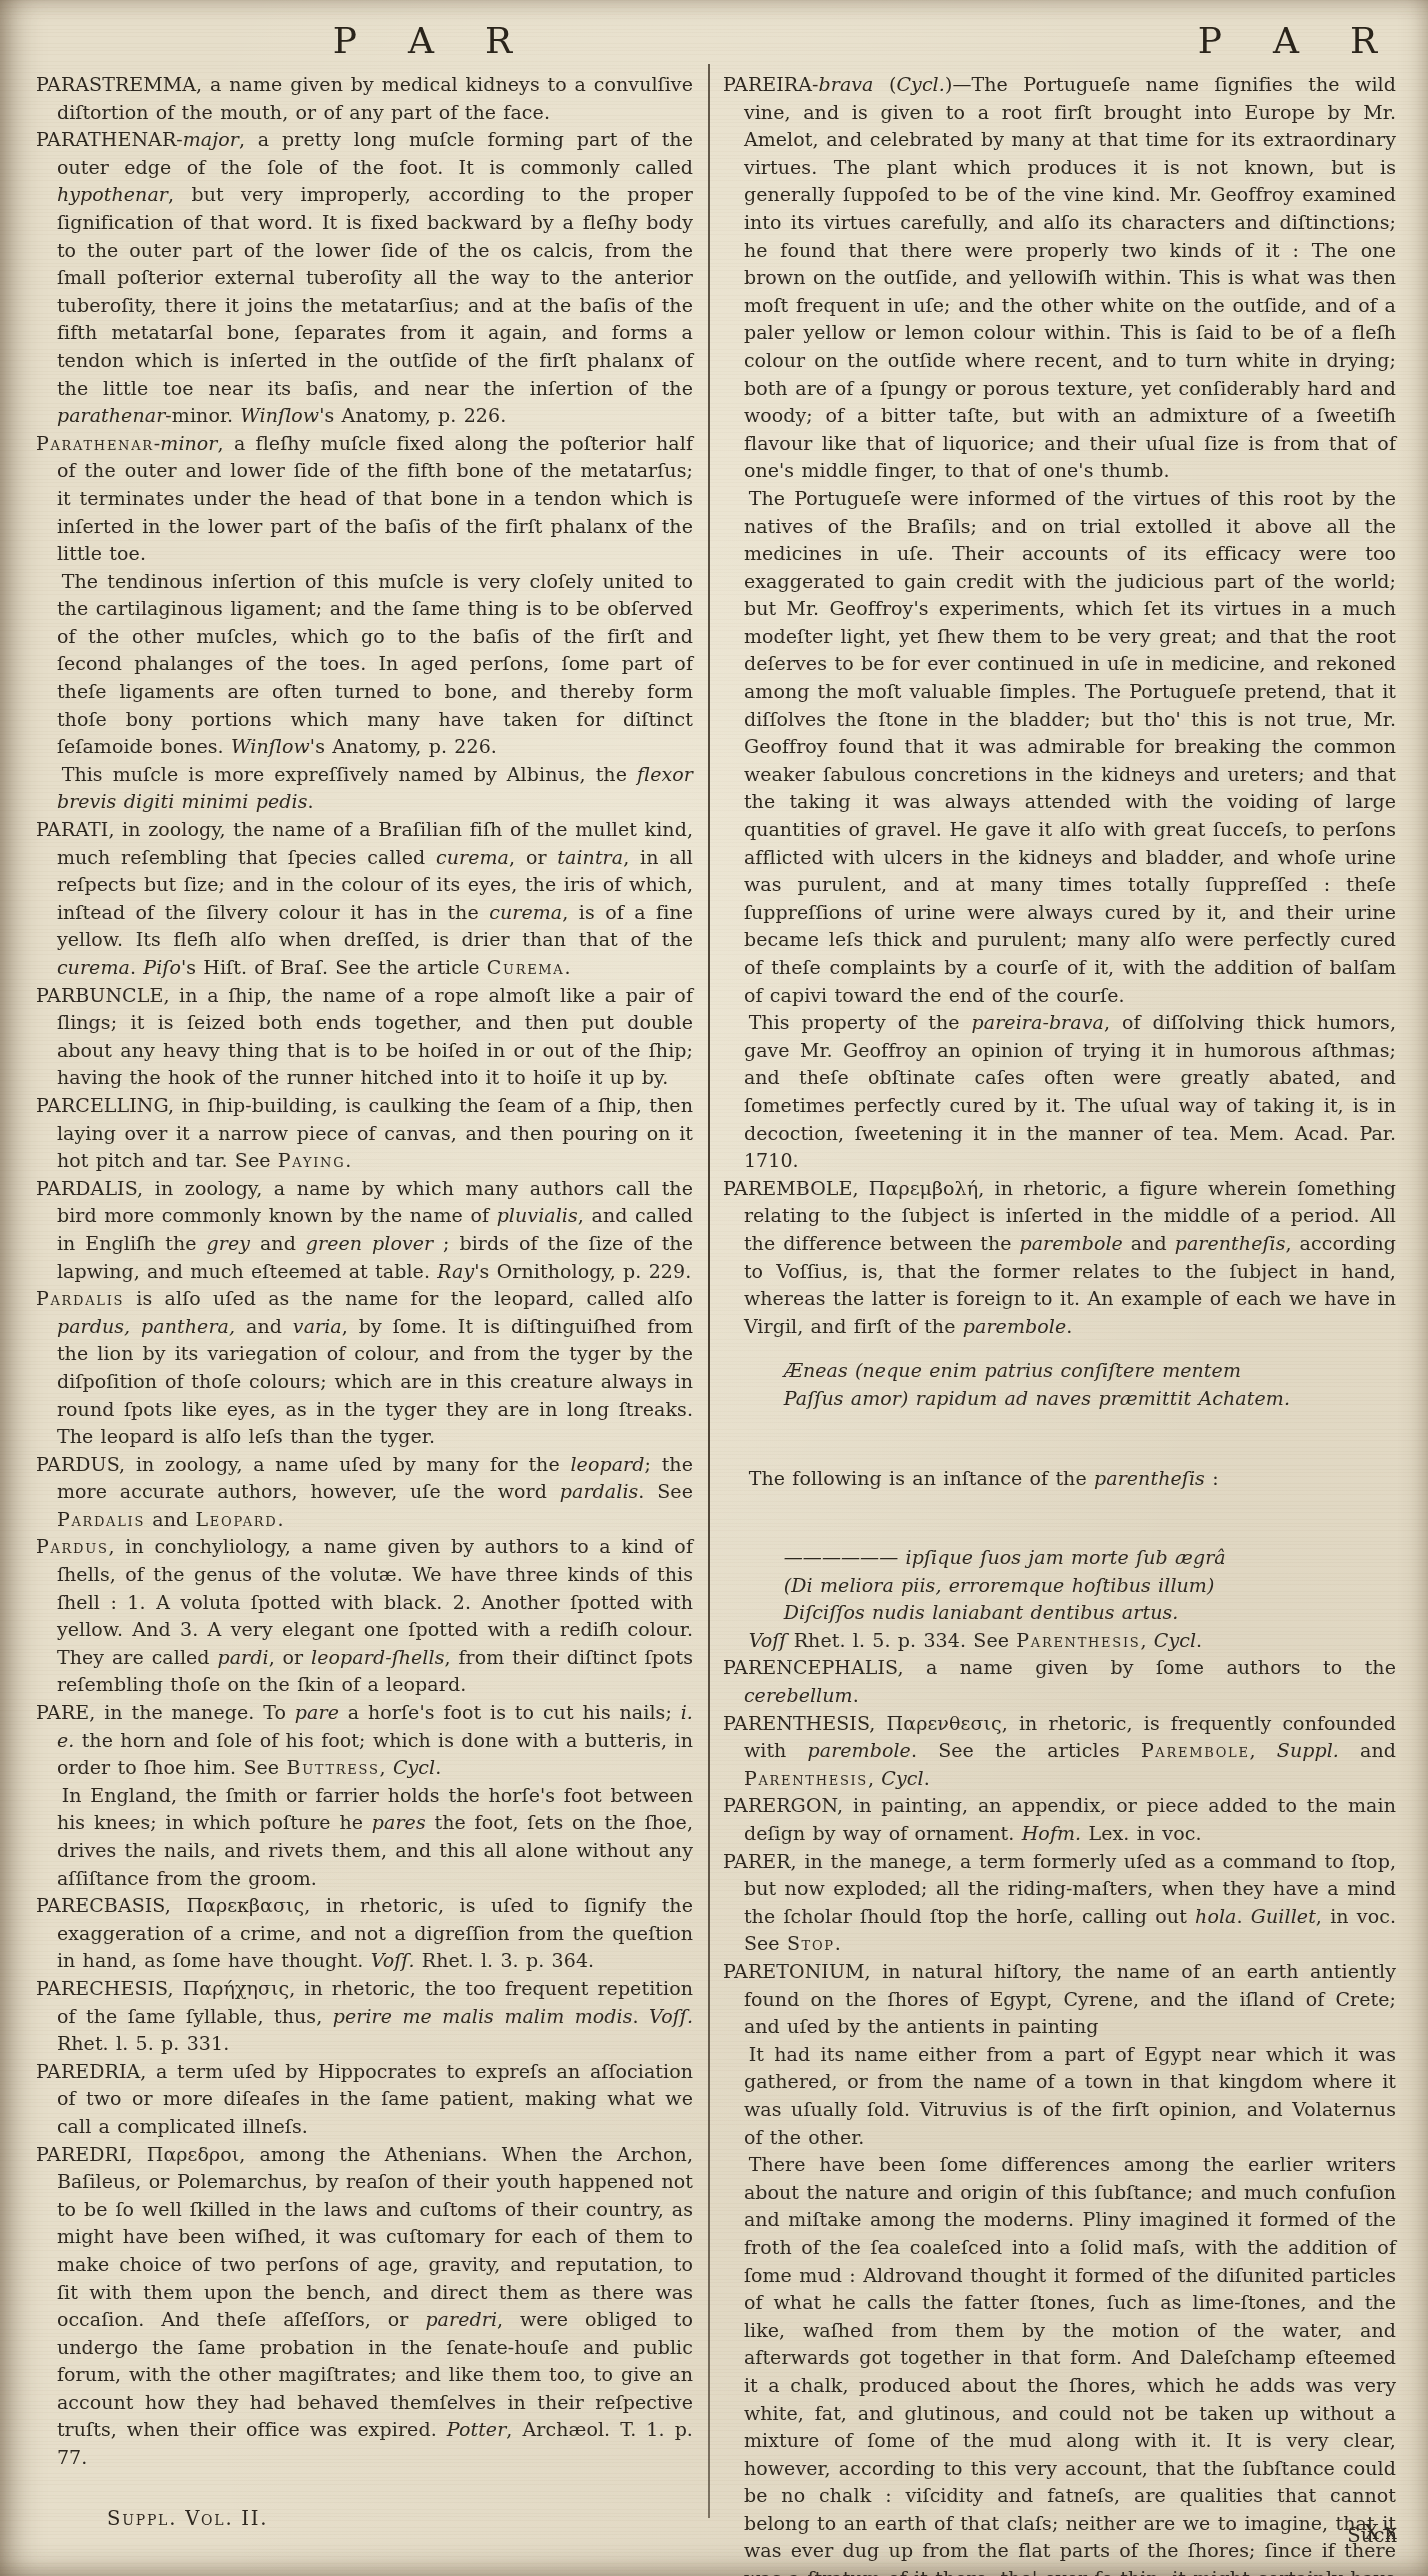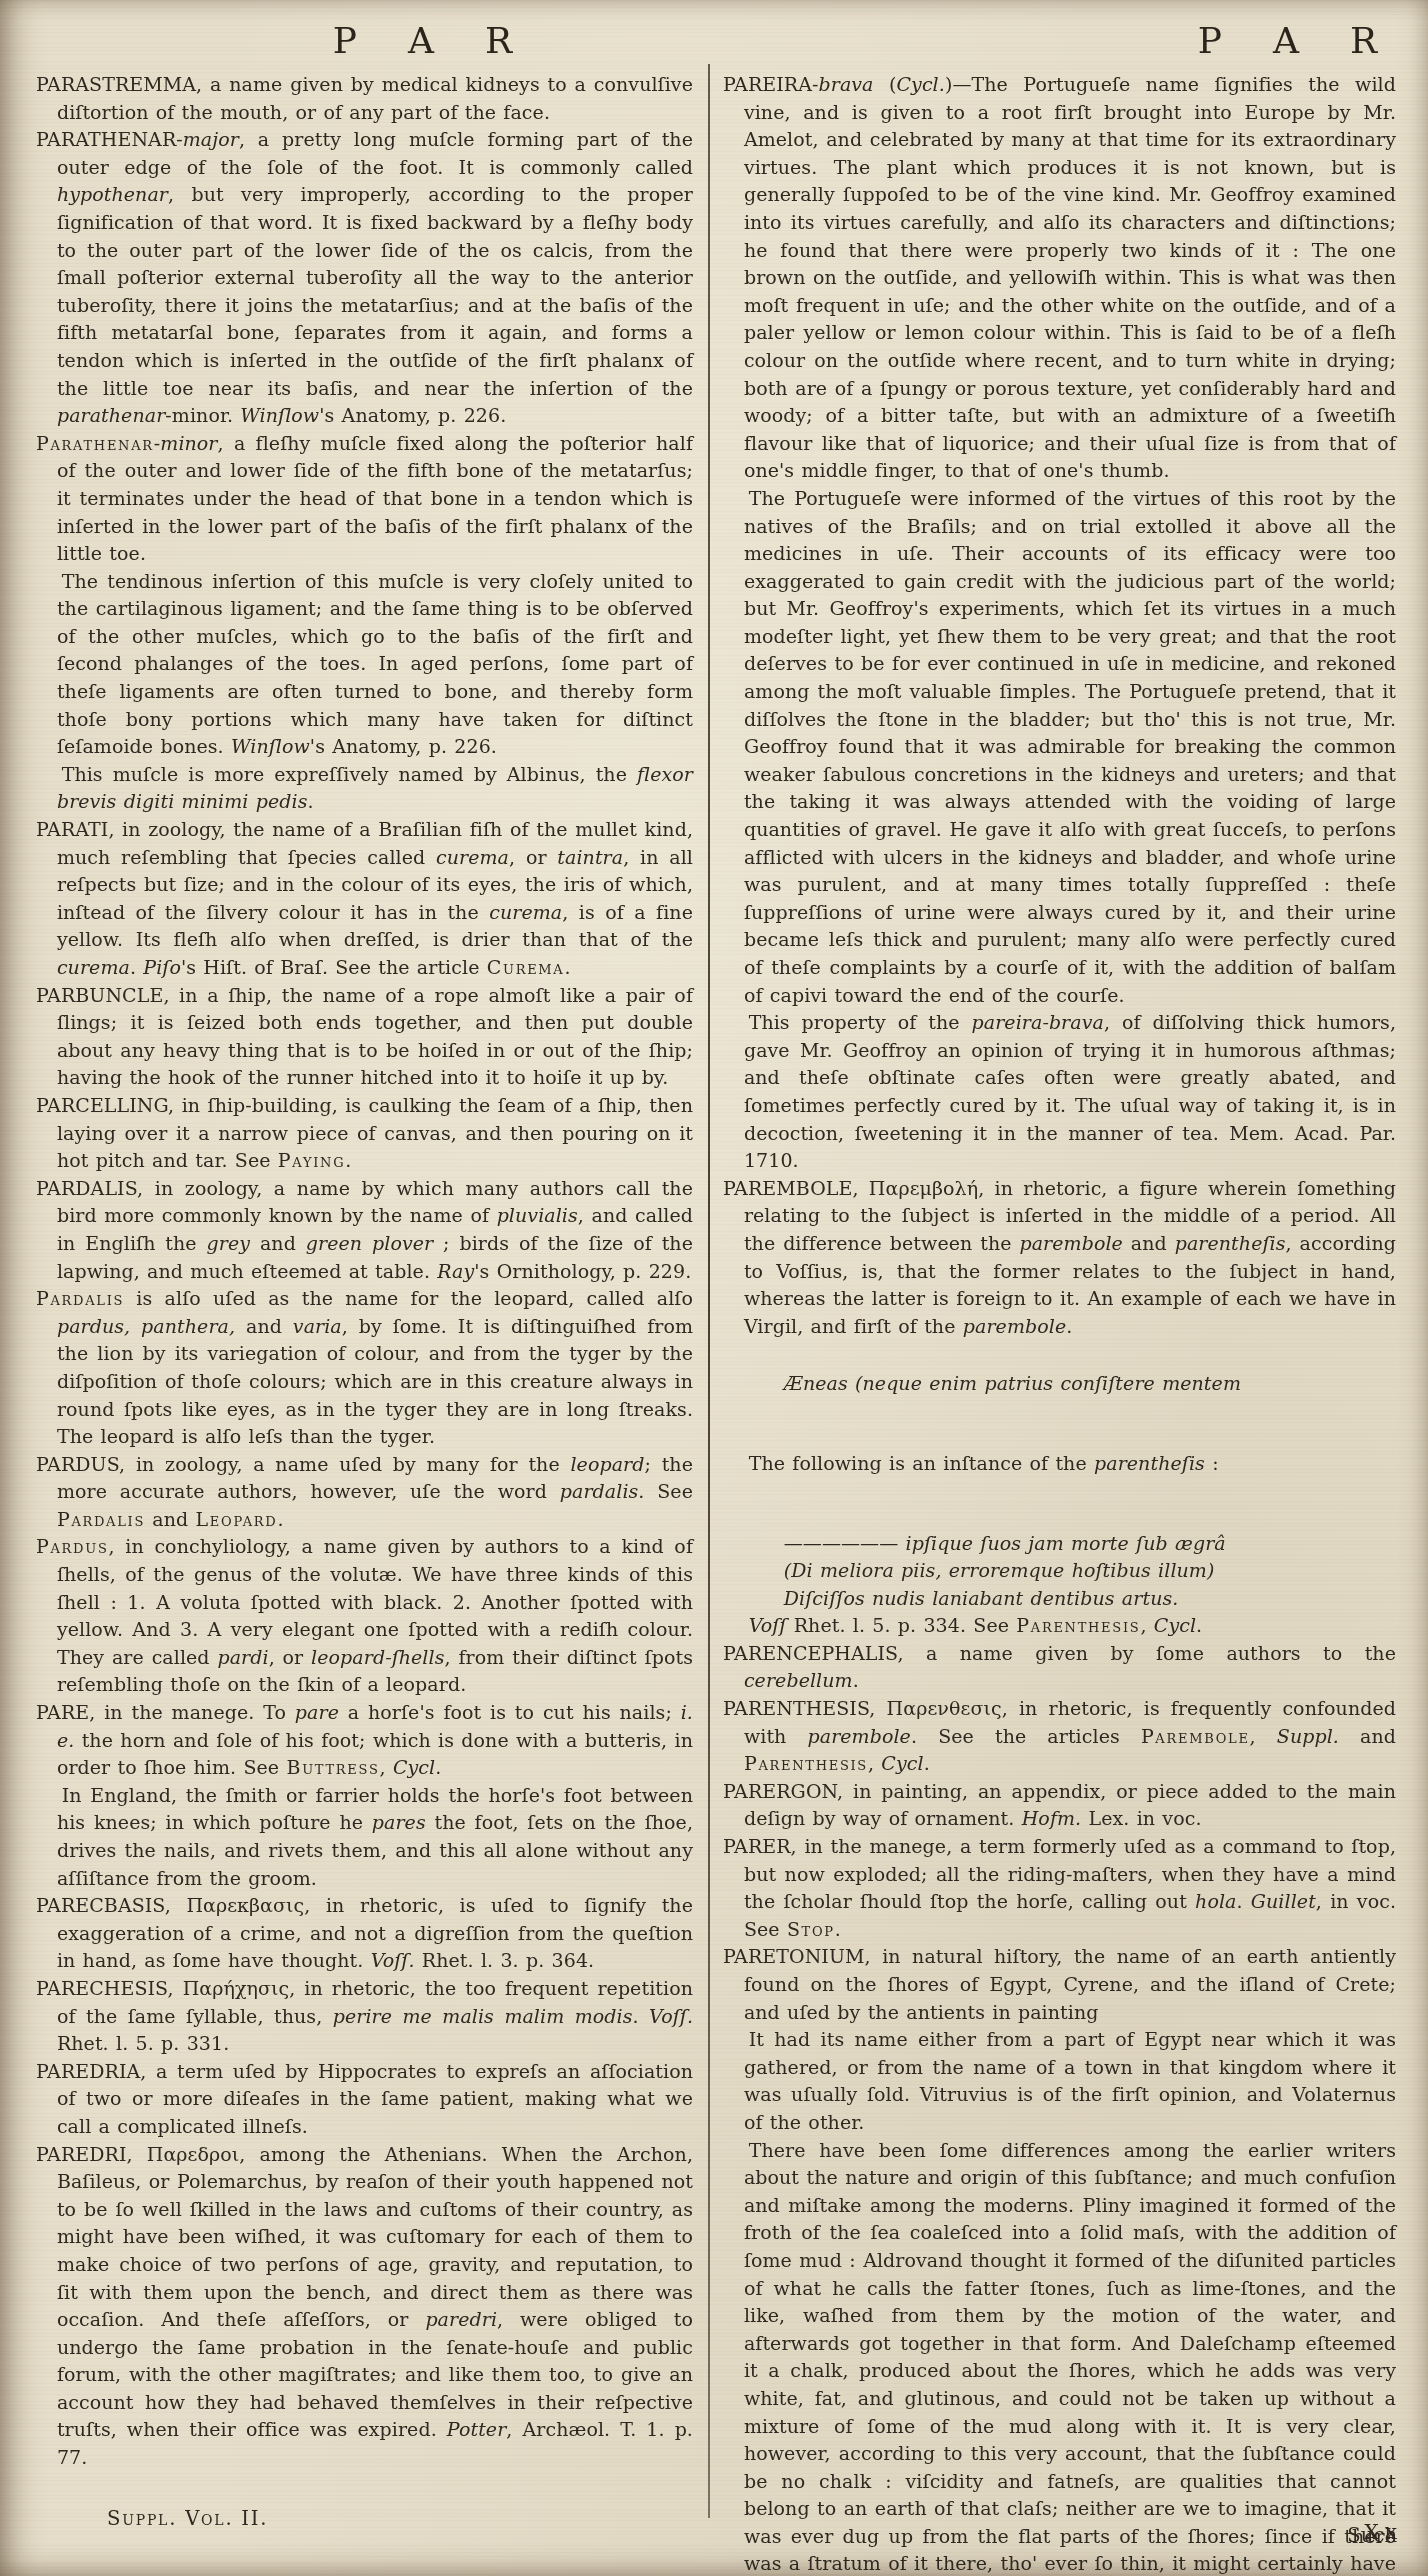--- a/index.html
+++ b/index.html
@@ -35,21 +35,21 @@
     font-size:19px;line-height:27.6px;
     word-spacing:0.06em;letter-spacing:0.004em;
     text-align:justify;
   }
   .col-left{left:36px;width:657px;}
   .col-right{left:723px;width:673px;}
   .col p{margin:0;}
   p.entry{text-indent:-1.1em;padding-left:1.1em;}
   p.cont{padding-left:1.1em;text-indent:0.25em;}
   p.verse{padding-left:3.2em;text-align:left;font-style:italic;text-indent:0;}
-  p.gap1{margin-top:30px;}
+  p.gap1{margin-top:17px;}
   p.gap2{margin-top:52px;}
   .it{font-style:italic;}
   .sc{font-variant:small-caps;letter-spacing:0.09em;}
   .divider{
     position:absolute;left:708px;top:64px;height:2454px;width:1.8px;
     background:linear-gradient(180deg, rgba(55,45,32,0.75), rgba(55,45,32,0.9) 50%, rgba(55,45,32,0.6));
   }
   .footer-suppl{
     position:absolute;left:107px;top:2507px;
     font-size:19.6px;color:#2e2820;
@@ -90,20 +90,21 @@
       <p class="entry"><span>PAREDRIA, a term uſed by Hippocrates to expreſs an aſſociation of two or more diſeaſes in the ſame patient, making what we call a complicated illneſs.</span></p>
       <p class="entry"><span>PAREDRI, Παρεδροι, among the Athenians.  When the Archon, Baſileus, or Polemarchus, by reaſon of their youth happened not to be ſo well ſkilled in the laws and cuſtoms of their country, as might have been wiſhed, it was cuſtomary for each of them to make choice of two perſons of age, gravity, and reputation, to ſit with them upon the bench, and direct them as there was occaſion.  And theſe aſſeſſors, or </span><span class="it">paredri</span><span>, were obliged to undergo the ſame probation in the ſenate-houſe and public forum, with the other magiſtrates; and like them too, to give an account how they had behaved themſelves in their reſpective truſts, when their office was expired.  </span><span class="it">Potter</span><span>, Archæol. T. 1. p. 77.</span></p>
     </div>
   <div class="divider"></div>
   <div class="col col-right">
       <p class="entry"><span>PAREIRA-</span><span class="it">brava</span><span> (</span><span class="it">Cycl.</span><span>)—The Portugueſe name ſignifies the wild vine, and is given to a root firſt brought into Europe by Mr. Amelot, and celebrated by many at that time for its extraordinary virtues.  The plant which produces it is not known, but is generally ſuppoſed to be of the vine kind.  Mr. Geoffroy examined into its virtues carefully, and alſo its characters and diſtinctions; he found that there were properly two kinds of it :  The one brown on the outſide, and yellowiſh within.  This is what was then moſt frequent in uſe; and the other white on the outſide, and of a paler yellow or lemon colour within.  This is ſaid to be of a fleſh colour on the outſide where recent, and to turn white in drying; both are of a ſpungy or porous texture, yet conſiderably hard and woody; of a bitter taſte, but with an admixture of a ſweetiſh flavour like that of liquorice; and their uſual ſize is from that of one's middle finger, to that of one's thumb.</span></p>
       <p class="cont"><span>The Portugueſe were informed of the virtues of this root by the natives of the Braſils; and on trial extolled it above all the medicines in uſe.  Their accounts of its efficacy were too exaggerated to gain credit with the judicious part of the world; but Mr. Geoffroy's experiments, which ſet its virtues in a much modeſter light, yet ſhew them to be very great; and that the root deſerves to be for ever continued in uſe in medicine, and rekoned among the moſt valuable ſimples.  The Portugueſe pretend, that it diſſolves the ſtone in the bladder; but tho' this is not true, Mr. Geoffroy found that it was admirable for breaking the common weaker ſabulous concretions in the kidneys and ureters; and that the taking it was always attended with the voiding of large quantities of gravel.  He gave it alſo with great ſucceſs, to perſons afflicted with ulcers in the kidneys and bladder, and whoſe urine was purulent, and at many times totally ſuppreſſed : theſe ſuppreſſions of urine were always cured by it, and their urine became leſs thick and purulent; many alſo were perfectly cured of theſe complaints by a courſe of it, with the addition of balſam of capivi toward the end of the courſe.</span></p>
       <p class="cont"><span>This property of the </span><span class="it">pareira-brava</span><span>, of diſſolving thick humors, gave Mr. Geoffroy an opinion of trying it in humorous aſthmas; and theſe obſtinate caſes often were greatly abated, and ſometimes perfectly cured by it.  The uſual way of taking it, is in decoction, ſweetening it in the manner of tea.  Mem. Acad. Par. 1710.</span></p>
       <p class="entry"><span>PAREMBOLE, Παρεμβολή, in rhetoric, a figure wherein ſomething relating to the ſubject is inſerted in the middle of a period.  All the difference between the </span><span class="it">parembole</span><span> and </span><span class="it">parentheſis</span><span>, according to Voſſius, is, that the former relates to the ſubject in hand, whereas the latter is foreign to it.  An example of each we have in Virgil, and firſt of the </span><span class="it">parembole</span><span>.</span></p>
       <p class="verse gap1"><span class="it">Æneas (neque enim patrius conſiſtere mentem</span></p>
+      <p class="verse"><span class="it">Paſſus amor) rapidum ad naves præmittit Achatem.</span></p>
       <p class="cont gap2"><span>The following is an inſtance of the </span><span class="it">parentheſis</span><span> :</span></p>
       <p class="verse gap2"><span class="it">—————— </span><span class="it">ipſique ſuos jam morte ſub ægrâ</span></p>
       <p class="verse"><span class="it">(Di meliora piis, erroremque hoſtibus illum)</span></p>
       <p class="verse"><span class="it">Diſciſſos nudis laniabant dentibus artus.</span></p>
       <p class="cont"><span class="it">Voſſ</span><span> Rhet. l. 5. p. 334.   See </span><span class="sc">Parenthesis</span><span>, </span><span class="it">Cycl</span><span>.</span></p>
       <p class="entry"><span>PARENCEPHALIS, a name given by ſome authors to the </span><span class="it">cerebellum</span><span>.</span></p>
       <p class="entry"><span>PARENTHESIS, Παρενθεσις, in rhetoric, is frequently confounded with </span><span class="it">parembole</span><span>.  See the articles </span><span class="sc">Parembole</span><span>, </span><span class="it">Suppl.</span><span> and </span><span class="sc">Parenthesis</span><span>, </span><span class="it">Cycl</span><span>.</span></p>
       <p class="entry"><span>PARERGON, in painting, an appendix, or piece added to the main deſign by way of ornament.  </span><span class="it">Hofm.</span><span> Lex. in voc.</span></p>
       <p class="entry"><span>PARER, in the manege, a term formerly uſed as a command to ſtop, but now exploded; all the riding-maſters, when they have a mind the ſcholar ſhould ſtop the horſe, calling out </span><span class="it">hola</span><span>.  </span><span class="it">Guillet</span><span>, in voc.  See </span><span class="sc">Stop</span><span>.</span></p>
       <p class="entry"><span>PARETONIUM, in natural hiſtory, the name of an earth antiently found on the ſhores of Egypt, Cyrene, and the iſland of Crete; and uſed by the antients in painting</span></p>

